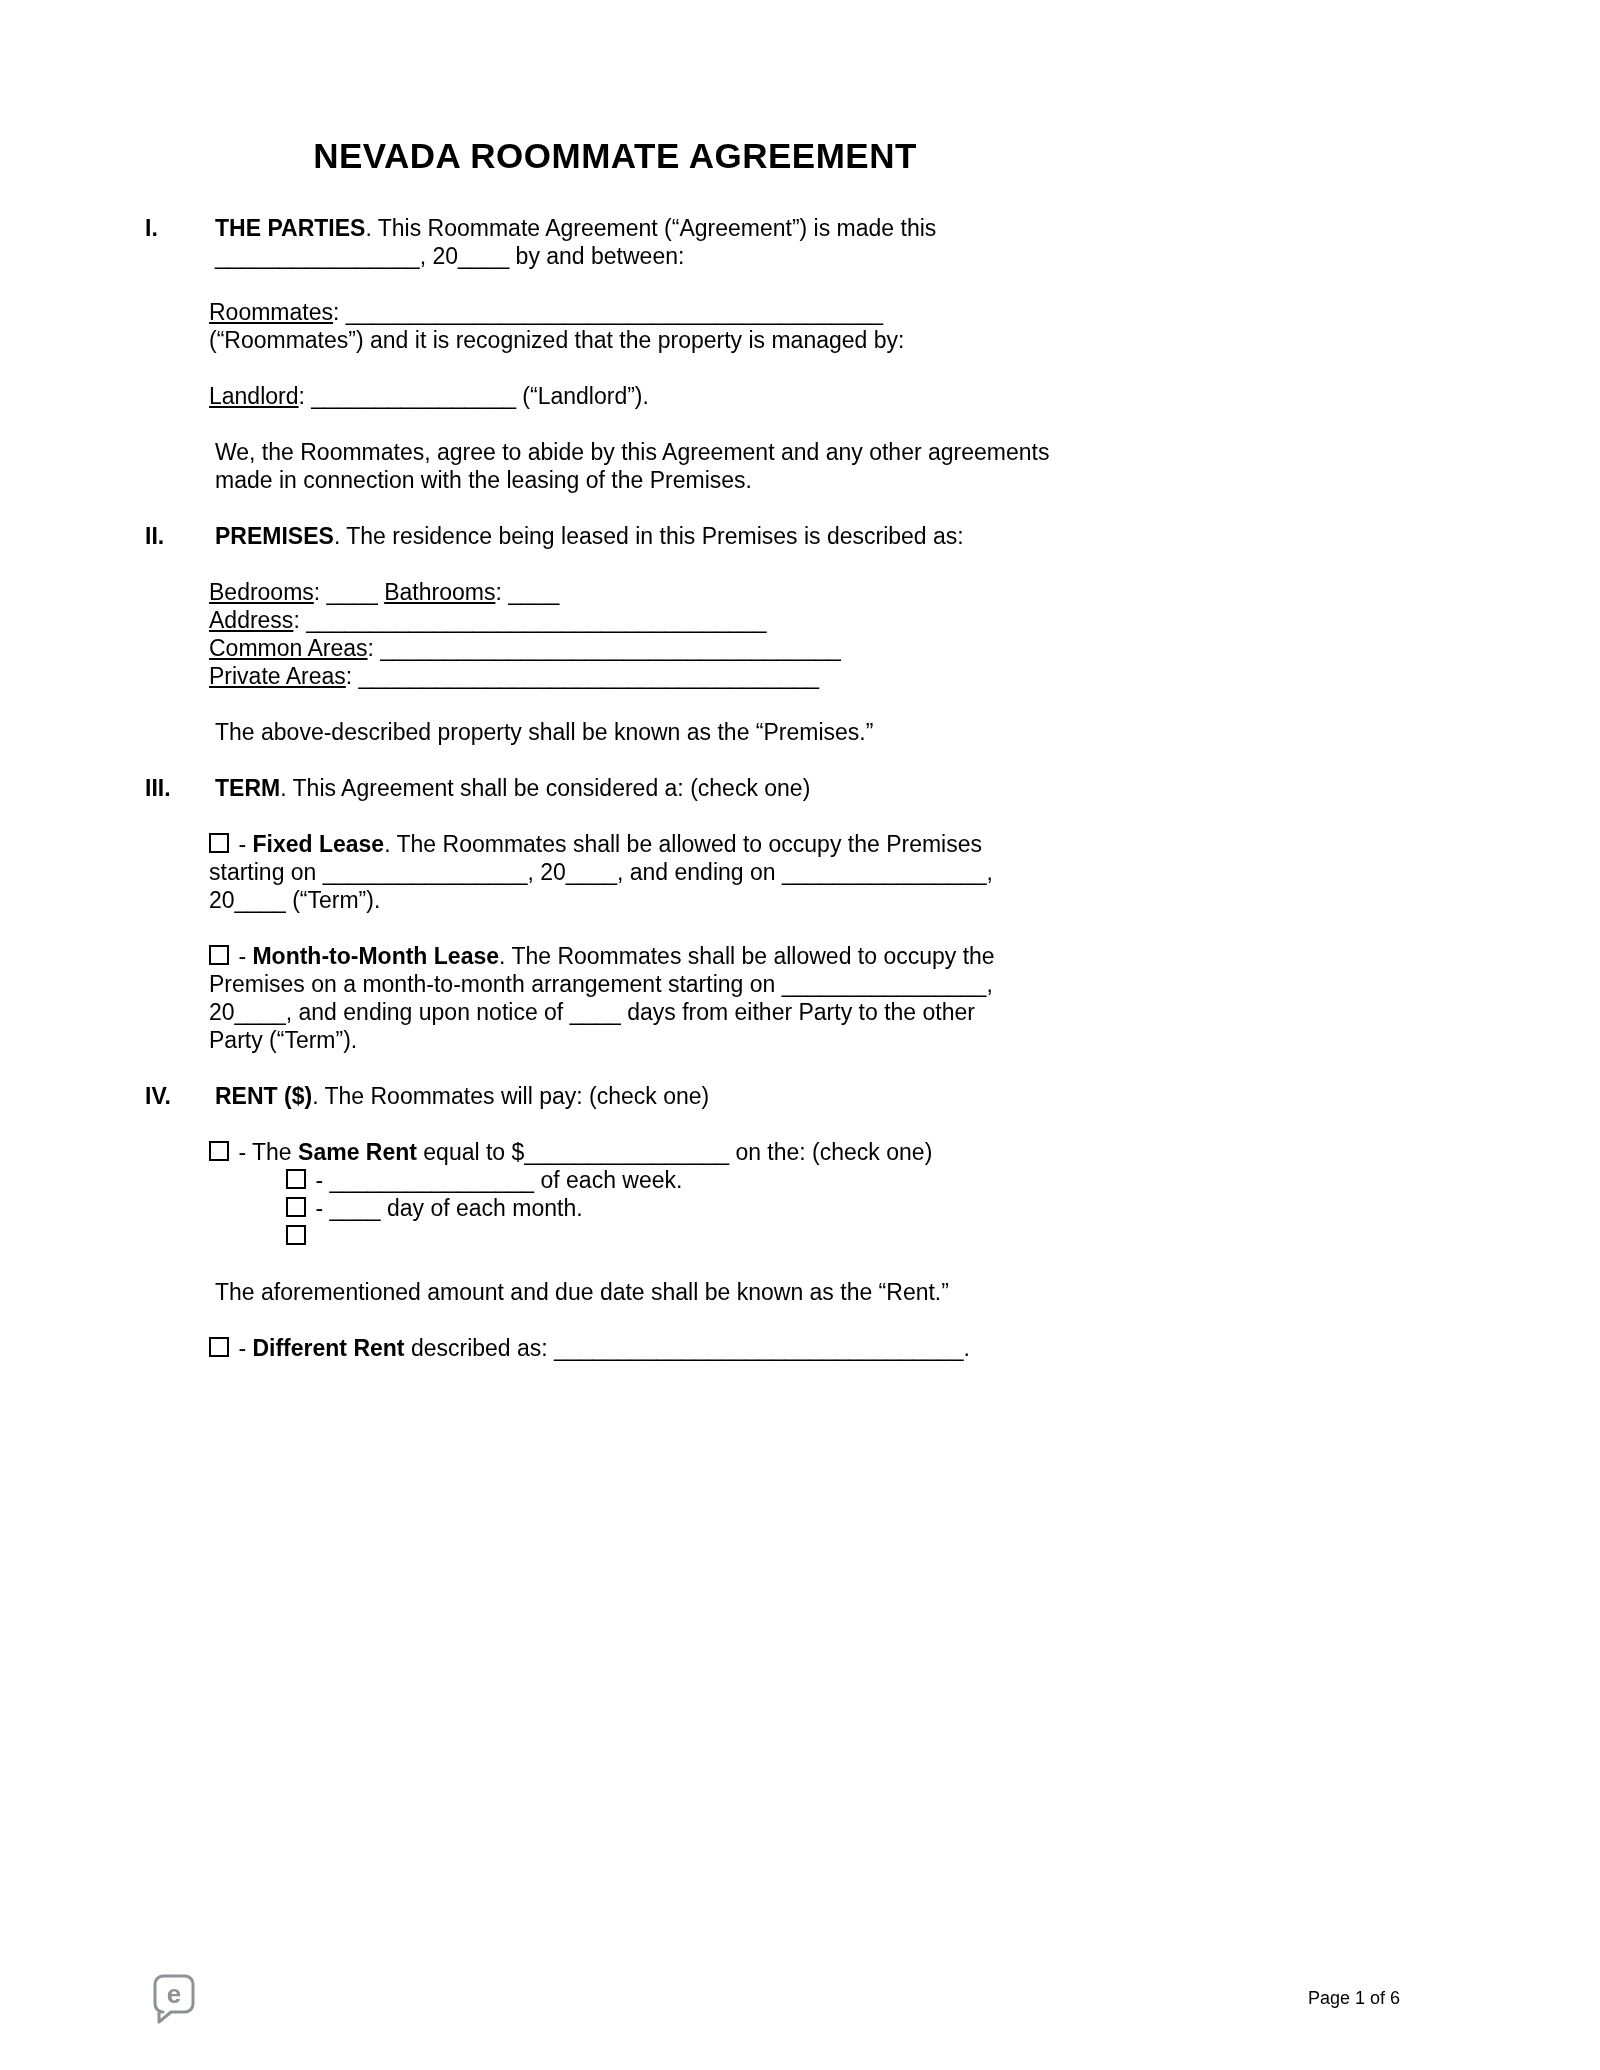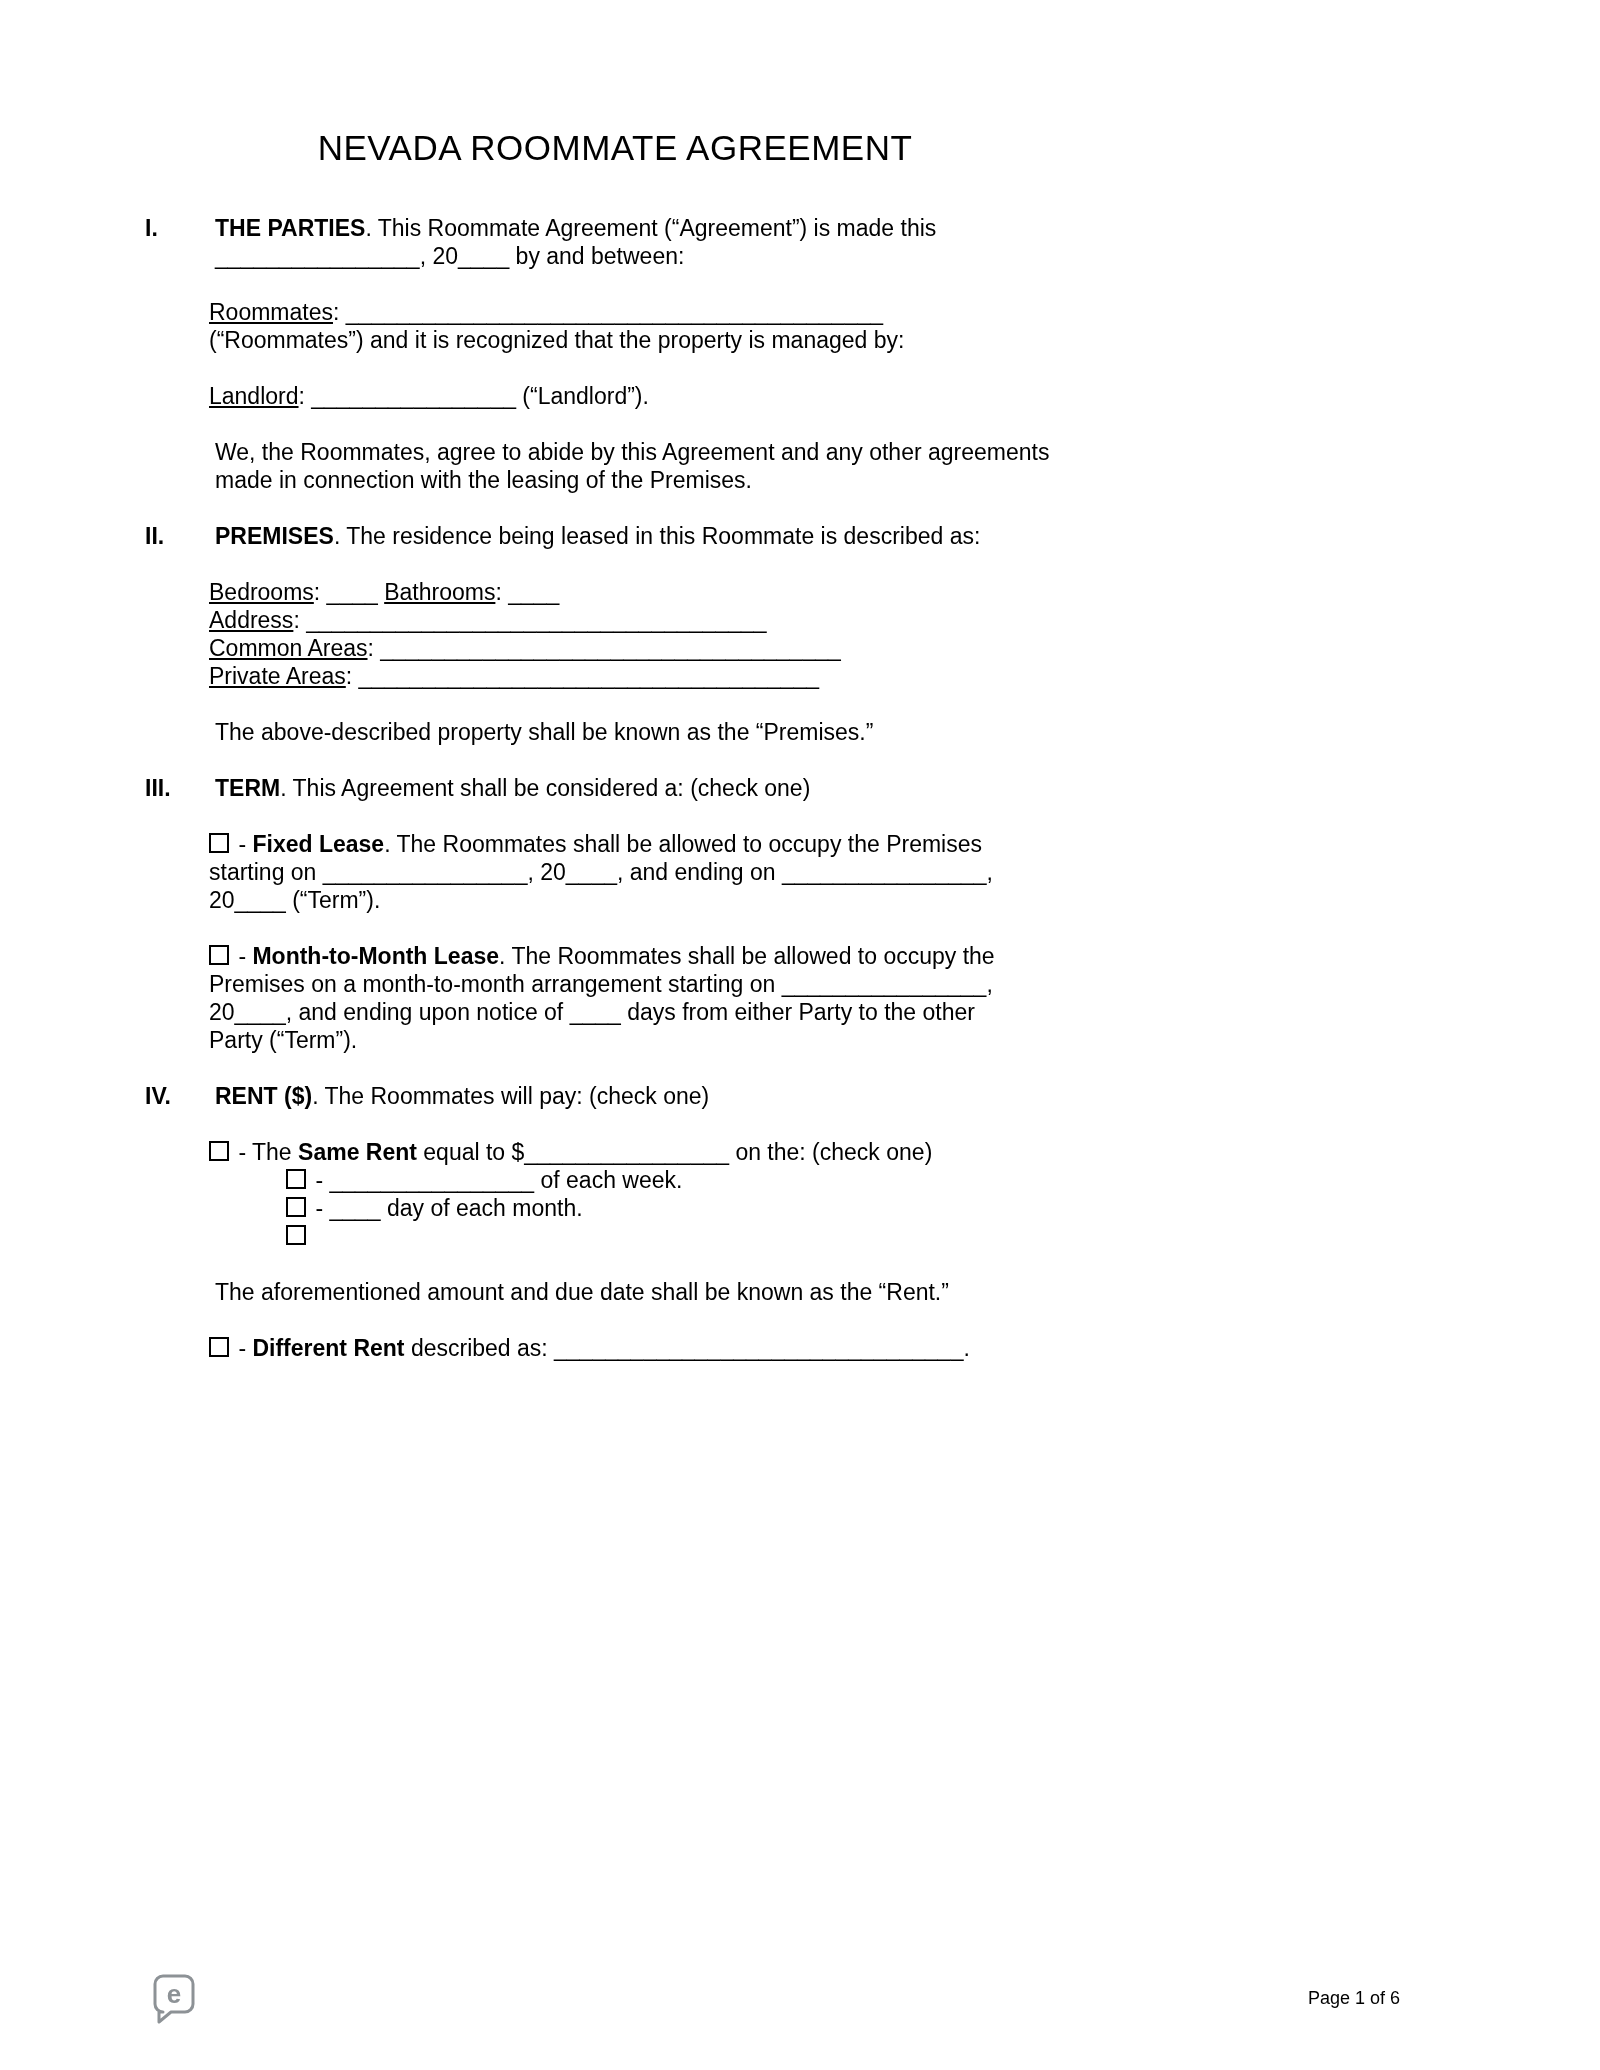--- a/index.html
+++ b/index.html
@@ -6,21 +6,21 @@
   html,body{margin:0;padding:0;}
   body{
     width:1600px;height:2070px;position:relative;overflow:hidden;
     background:#ffffff;color:var(--ink);
     font-family:"Liberation Sans", sans-serif;
   }
   .title-wrap{
     position:absolute;left:145px;top:128px;width:940px;text-align:center;
   }
   .doc-title{
-    font-size:35px;font-weight:normal;letter-spacing:0.5px;margin:0;
+    font-size:35px;font-weight:bold;letter-spacing:0.5px;margin:8px;
   }
   #doc{
     position:absolute;left:145px;top:214px;width:950px;
     font-size:23px;line-height:28px;
   }
   .para{position:relative;margin:0 0 28px 0;}
   .para.tight{margin-bottom:0;}
   .indent-1{margin-left:70px;max-width:845px;}
   .indent-2{margin-left:64px;max-width:790px;}
   .indent-3{margin-left:120px;max-width:720px;padding-left:21px;}
@@ -43,21 +43,21 @@
 
 <div class="title-wrap">
   <h1 class="doc-title">NEVADA ROOMMATE AGREEMENT</h1>
 </div>
 
 <div id="doc">
     <div class="para indent-1"><span class="numeral">I.</span><span class="run b">THE PARTIES</span><span class="run">. This Roommate Agreement (“Agreement”) is made this ________________, 20____ by and between:</span></div>
     <div class="para indent-2"><span class="run u">Roommates</span><span class="run">: __________________________________________ (“Roommates”) and it is recognized that the property is managed by:</span></div>
     <div class="para indent-2"><span class="run u">Landlord</span><span class="run">: ________________ (“Landlord”).</span></div>
     <div class="para indent-1"><span class="run">We, the Roommates, agree to abide by this Agreement and any other agreements made in connection with the leasing of the Premises.</span></div>
-    <div class="para indent-1"><span class="numeral">II.</span><span class="run b">PREMISES</span><span class="run">. The residence being leased in this Roommate is described as:</span></div>
+    <div class="para indent-1"><span class="numeral">II.</span><span class="run b">PREMISES</span><span class="run">. The residence being leased in this Premises is described as:</span></div>
     <div class="para indent-2 tight"><span class="run u">Bedrooms</span><span class="run">: ____ </span><span class="run u">Bathrooms</span><span class="run">: ____</span></div>
     <div class="para indent-2 tight"><span class="run u">Address</span><span class="run">: ____________________________________</span></div>
     <div class="para indent-2 tight"><span class="run u">Common Areas</span><span class="run">: ____________________________________</span></div>
     <div class="para indent-2"><span class="run u">Private Areas</span><span class="run">: ____________________________________</span></div>
     <div class="para indent-1"><span class="run">The above-described property shall be known as the “Premises.”</span></div>
     <div class="para indent-1"><span class="numeral">III.</span><span class="run b">TERM</span><span class="run">. This Agreement shall be considered a: (check one)</span></div>
     <div class="para indent-2"><span class="checkbox"></span><span class="run"> - </span><span class="run b">Fixed Lease</span><span class="run">. The Roommates shall be allowed to occupy the Premises starting on ________________, 20____, and ending on ________________, 20____ (“Term”).</span></div>
     <div class="para indent-2"><span class="checkbox"></span><span class="run"> - </span><span class="run b">Month-to-Month Lease</span><span class="run">. The Roommates shall be allowed to occupy the Premises on a month-to-month arrangement starting on ________________, 20____, and ending upon notice of ____ days from either Party to the other Party (“Term”).</span></div>
     <div class="para indent-1"><span class="numeral">IV.</span><span class="run b">RENT ($)</span><span class="run">. The Roommates will pay: (check one)</span></div>
     <div class="para indent-2 tight"><span class="checkbox"></span><span class="run"> - The </span><span class="run b">Same Rent</span><span class="run"> equal to $________________ on the: (check one)</span></div>

